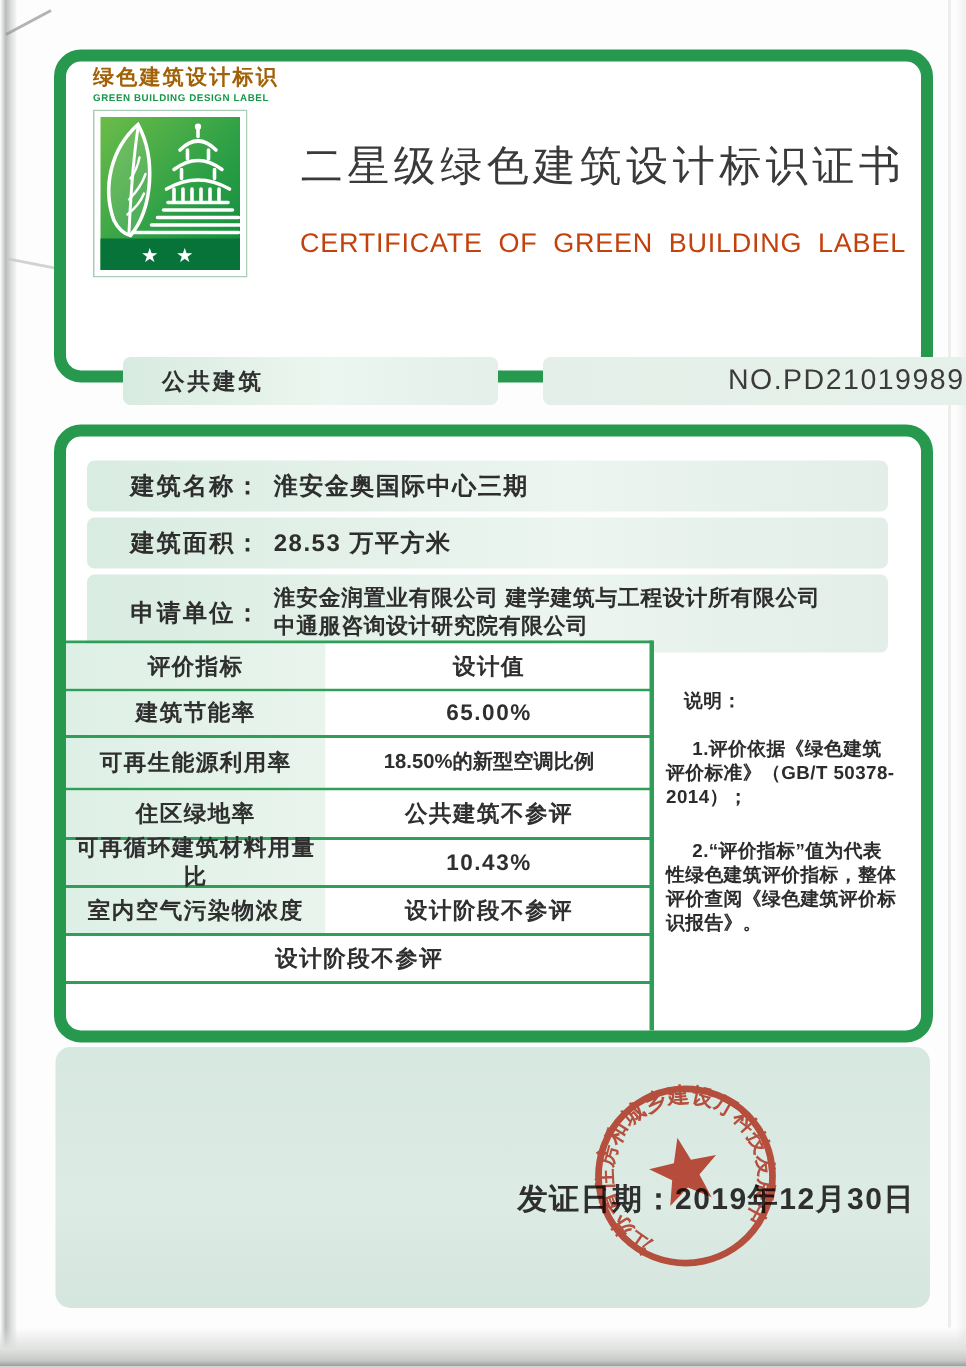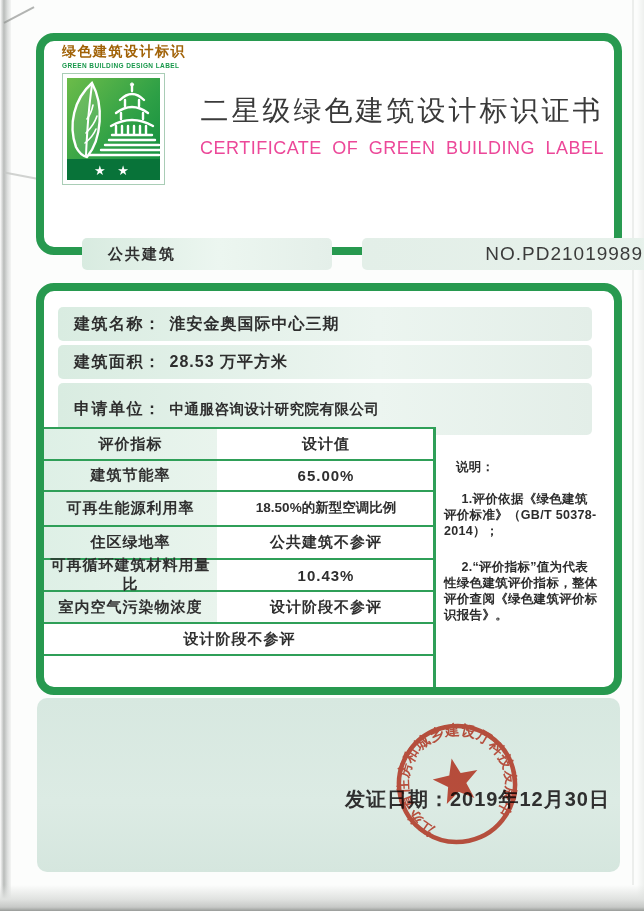--- a/index.html
+++ b/index.html
@@ -34,38 +34,38 @@
 
   
   .header-box{position:absolute;left:36px;top:33px;width:586px;height:222px;
     box-sizing:border-box;border:8px solid var(--green);border-radius:18px;background:#fff;}
   .logo{position:absolute;left:18px;top:2px;width:120px;text-align:left;}
   .logo-cn{font-size:14px;font-weight:bold;color:#a16207;letter-spacing:1.5px;white-space:nowrap;}
   .logo-en{font-size:6.5px;font-weight:bold;color:#17974a;letter-spacing:.4px;white-space:nowrap;margin-top:1px;}
   .badge{margin-top:4px;display:block;}
   .titles{position:absolute;left:150px;right:4px;top:0;text-align:center;}
   .title-cn{margin-top:51px;font-size:28px;font-weight:normal;color:#3a3a3a;letter-spacing:3px;white-space:nowrap;}
-  .title-en{margin-top:8px;font-size:18px;color:#ec4899;letter-spacing:.5px;word-spacing:5px;white-space:nowrap;}
+  .title-en{margin-top:22px;font-size:18px;color:#c2410c;letter-spacing:.5px;word-spacing:5px;white-space:nowrap;}
 
   
   .bar{position:absolute;height:32px;border-radius:5px;
     background:linear-gradient(90deg,#d8ebe0 0%,#ecf6f0 55%,#e4efe9 100%);
     display:flex;align-items:center;box-sizing:border-box;margin-left:45px;}
   .bar-type{left:37px;top:238px;width:250px;padding-left:26px;}
   .bar-no{left:317px;top:238px;width:317px;justify-content:flex-end;padding-right:36px;
     background:linear-gradient(90deg,#e3efe8 0%,#e7f1eb 100%);}
   .bar-type span{font-size:15px;font-weight:bold;color:#303030;letter-spacing:2px;}
   .bar-no span{font-size:19px;color:#3b3b3b;letter-spacing:1px;}
 
   
   .main-box{position:absolute;left:36px;top:283px;width:586px;height:412px;
     box-sizing:border-box;border:8px solid var(--green);border-radius:18px;background:#fff;}
   .info-bar{position:absolute;left:14px;width:534px;border-radius:5px;
     background:linear-gradient(90deg,#d9ece1 0%,#ecf5f0 60%,#e3eee8 100%);
-    display:flex;align-items:center;box-sizing:border-box;padding-left:16px;}
+    display:flex;align-items:center;box-sizing:border-box;padding-left:29px;}
   .info-label{font-size:16px;font-weight:bold;color:#2e2e2e;letter-spacing:1.5px;white-space:nowrap;}
   .info-value{font-size:16px;font-weight:bold;color:#2e2e2e;letter-spacing:1px;margin-left:8px;white-space:nowrap;}
   .info-value.small{font-size:14.5px;line-height:1.3;letter-spacing:.5px;}
 
   
   .tbl{position:absolute;left:0;top:136px;width:391px;border-top:2.5px solid var(--line);}
   .trow{display:flex;border-bottom:2px solid var(--line);align-items:stretch;}
   .tc1{width:173px;background:linear-gradient(90deg,#def0e6,#e9f4ed);
     display:flex;align-items:center;justify-content:center;text-align:center;}
   .tc2{flex:1;display:flex;flex-direction:column;justify-content:center;text-align:center;background:#fff;}
@@ -160,20 +160,21 @@
     </div>
 
     <div class="info-bar" style="top:54px;height:34px;">
       <span class="info-label">建筑面积：</span>
       <span class="info-value">28.53 万平方米</span>
     </div>
 
     <div class="info-bar" style="top:92px;height:52px;">
       <span class="info-label">申请单位：</span>
       <span class="info-value small">
+        <span style="display:block;">淮安金润置业有限公司  建学建筑与工程设计所有限公司</span>
         <span style="display:block;">中通服咨询设计研究院有限公司</span>
       </span>
     </div>
 
     <div class="tbl">
       <div class="trow" style="height:30px;">
         <div class="tc1">
             <span>评价指标</span>
           </div>
         <div class="tc2">

